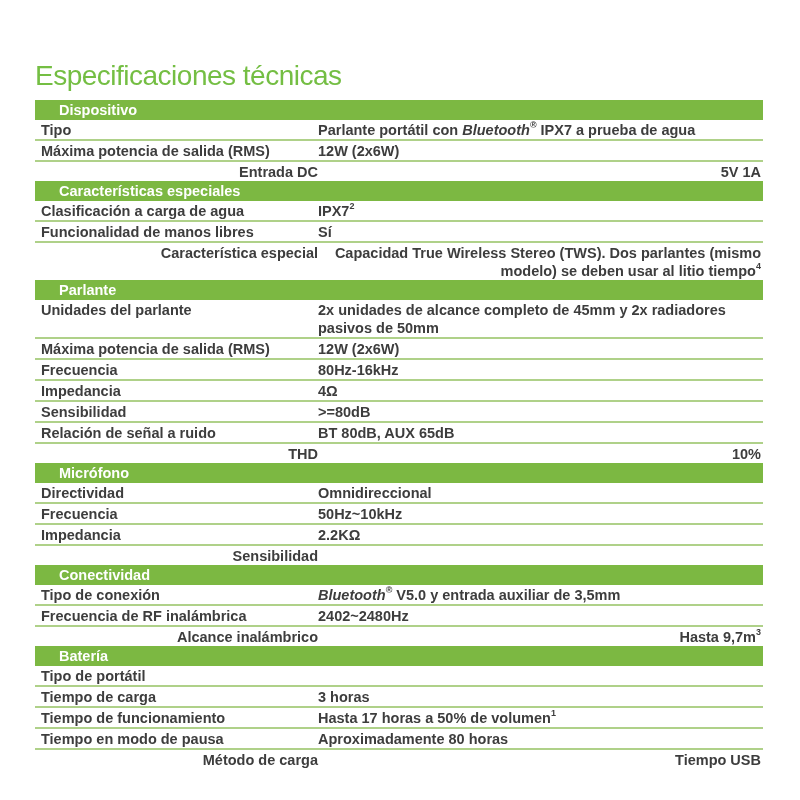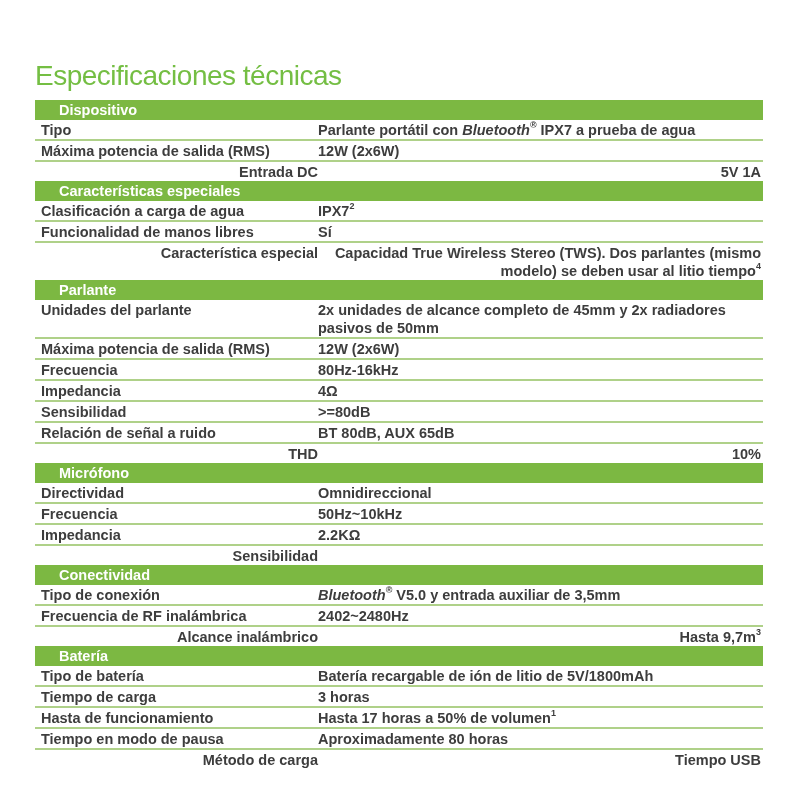--- a/index.html
+++ b/index.html
@@ -145,29 +145,28 @@
         <div class="spec-row">
           <div class="spec-label">Frecuencia de RF inalámbrica</div>
           <div class="spec-value"><span>2402~2480Hz</span></div>
         </div>
         <div class="spec-row last">
           <div class="spec-label">Alcance inalámbrico</div>
           <div class="spec-value"><span>Hasta 9,7m</span><sup>3</sup></div>
         </div>
         <div class="section-bar">Batería</div>
         <div class="spec-row">
-          <div class="spec-label">Tipo de batería</div>
-          <div class="spec-value"><span>Batería recargable de ión de litio de 5V/1800mAh</span></div>
+          <div class="spec-label">Tipo de portátil</div>
         </div>
         <div class="spec-row">
           <div class="spec-label">Tiempo de carga</div>
           <div class="spec-value"><span>3 horas</span></div>
         </div>
         <div class="spec-row">
-          <div class="spec-label">Hasta de funcionamiento</div>
+          <div class="spec-label">Tiempo de funcionamiento</div>
           <div class="spec-value"><span>Hasta 17 horas a 50% de volumen</span><sup>1</sup></div>
         </div>
         <div class="spec-row">
           <div class="spec-label">Tiempo en modo de pausa</div>
           <div class="spec-value"><span>Aproximadamente 80 horas</span></div>
         </div>
         <div class="spec-row last">
           <div class="spec-label">Método de carga</div>
           <div class="spec-value"><span>Tiempo USB</span></div>
         </div>

